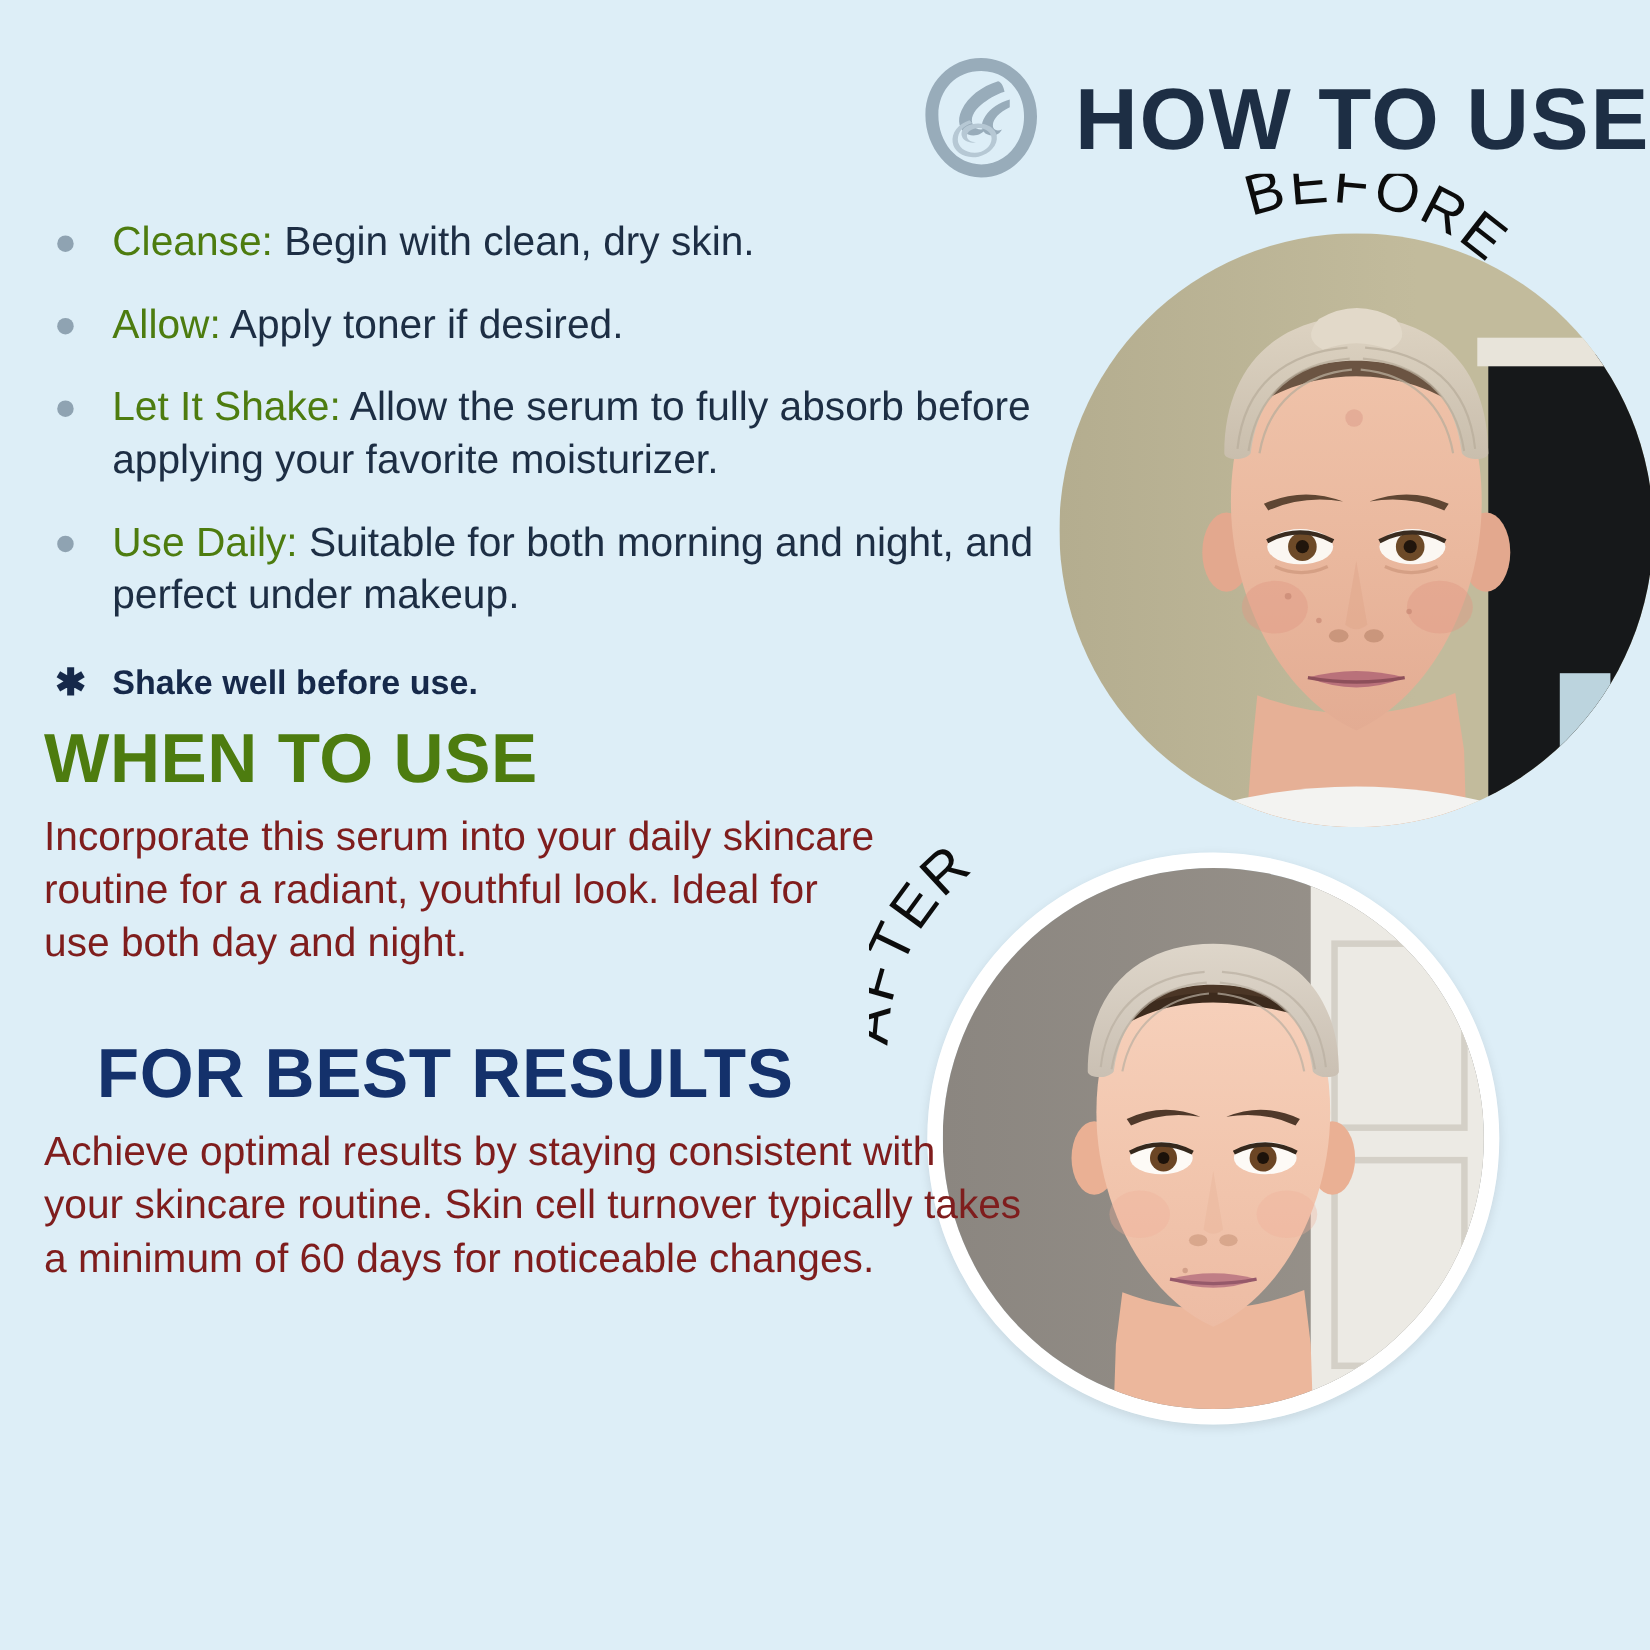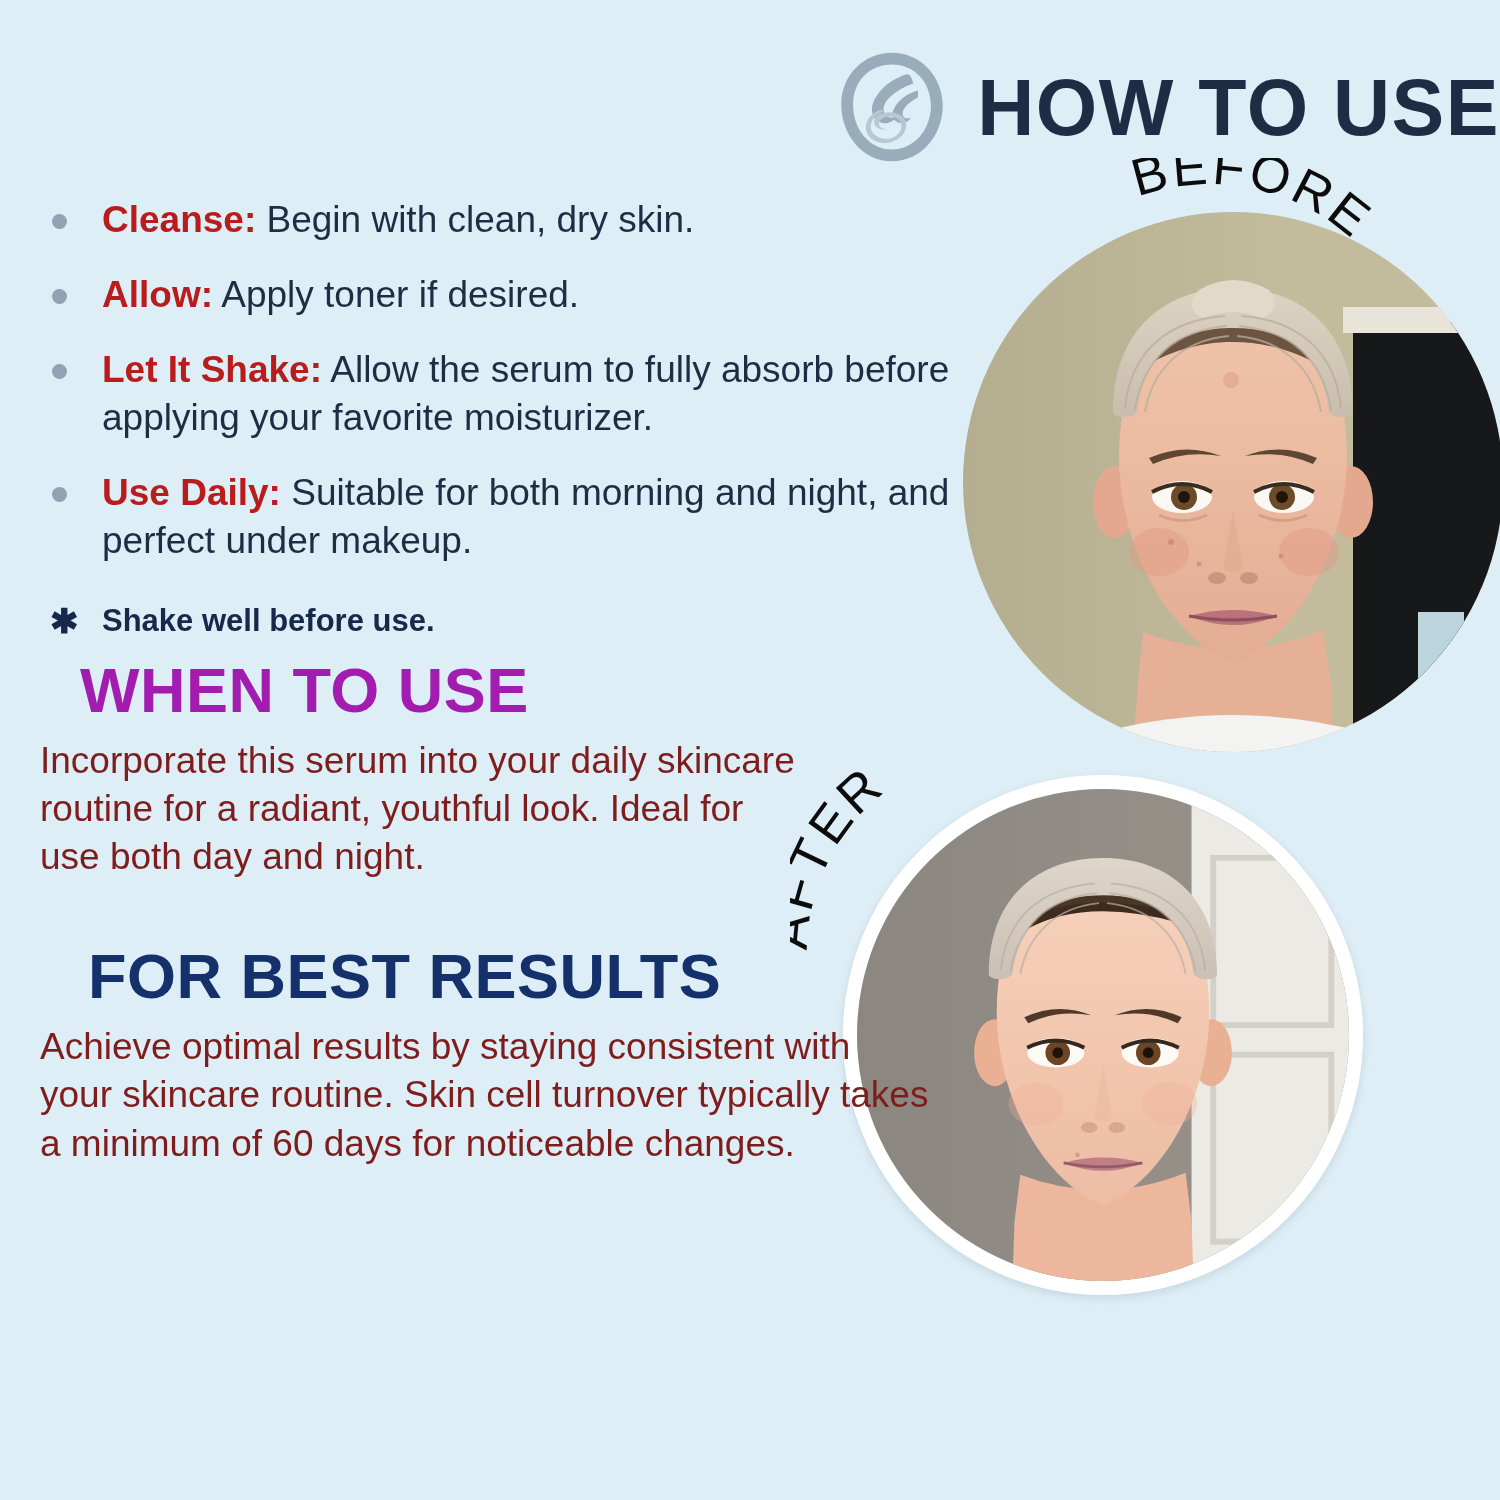--- a/index.html
+++ b/index.html
@@ -66,22 +66,22 @@
   .bullet-dot {
     position: absolute;
     left: 12px;
     top: 18px;
     width: 15px;
     height: 15px;
     border-radius: 50%;
     background: #8fa3b2;
   }
   .bullet-label {
-    font-weight: bold;
-    color: #b91c1c;
+    font-weight: normal;
+    color: #4d7c0f;
   }
   .bullet-text { font-weight: normal; }
 
   .note-row {
     position: relative;
     padding-left: 62px;
     margin-top: 36px;
     margin-bottom: 18px;
     font-size: 31px;
     font-weight: bold;
@@ -97,21 +97,21 @@
     line-height: 1;
   }
 
   .section-head {
     font-size: 63px;
     font-weight: bold;
     letter-spacing: 0.5px;
     line-height: 1.05;
     margin: 0;
   }
-  .section-head.slate { color: #a21caf; margin-left: 40px; }
+  .section-head.slate { color: #4d7c0f; }
   .section-head.blue  { color: #14316b; margin-left: 48px; }
 
   .section-body {
     font-size: 37px;
     line-height: 1.30;
     color: #7f1d1d;
     margin: 14px 0 0 0;
   }
 
   .block-when { margin-top: 16px; }

